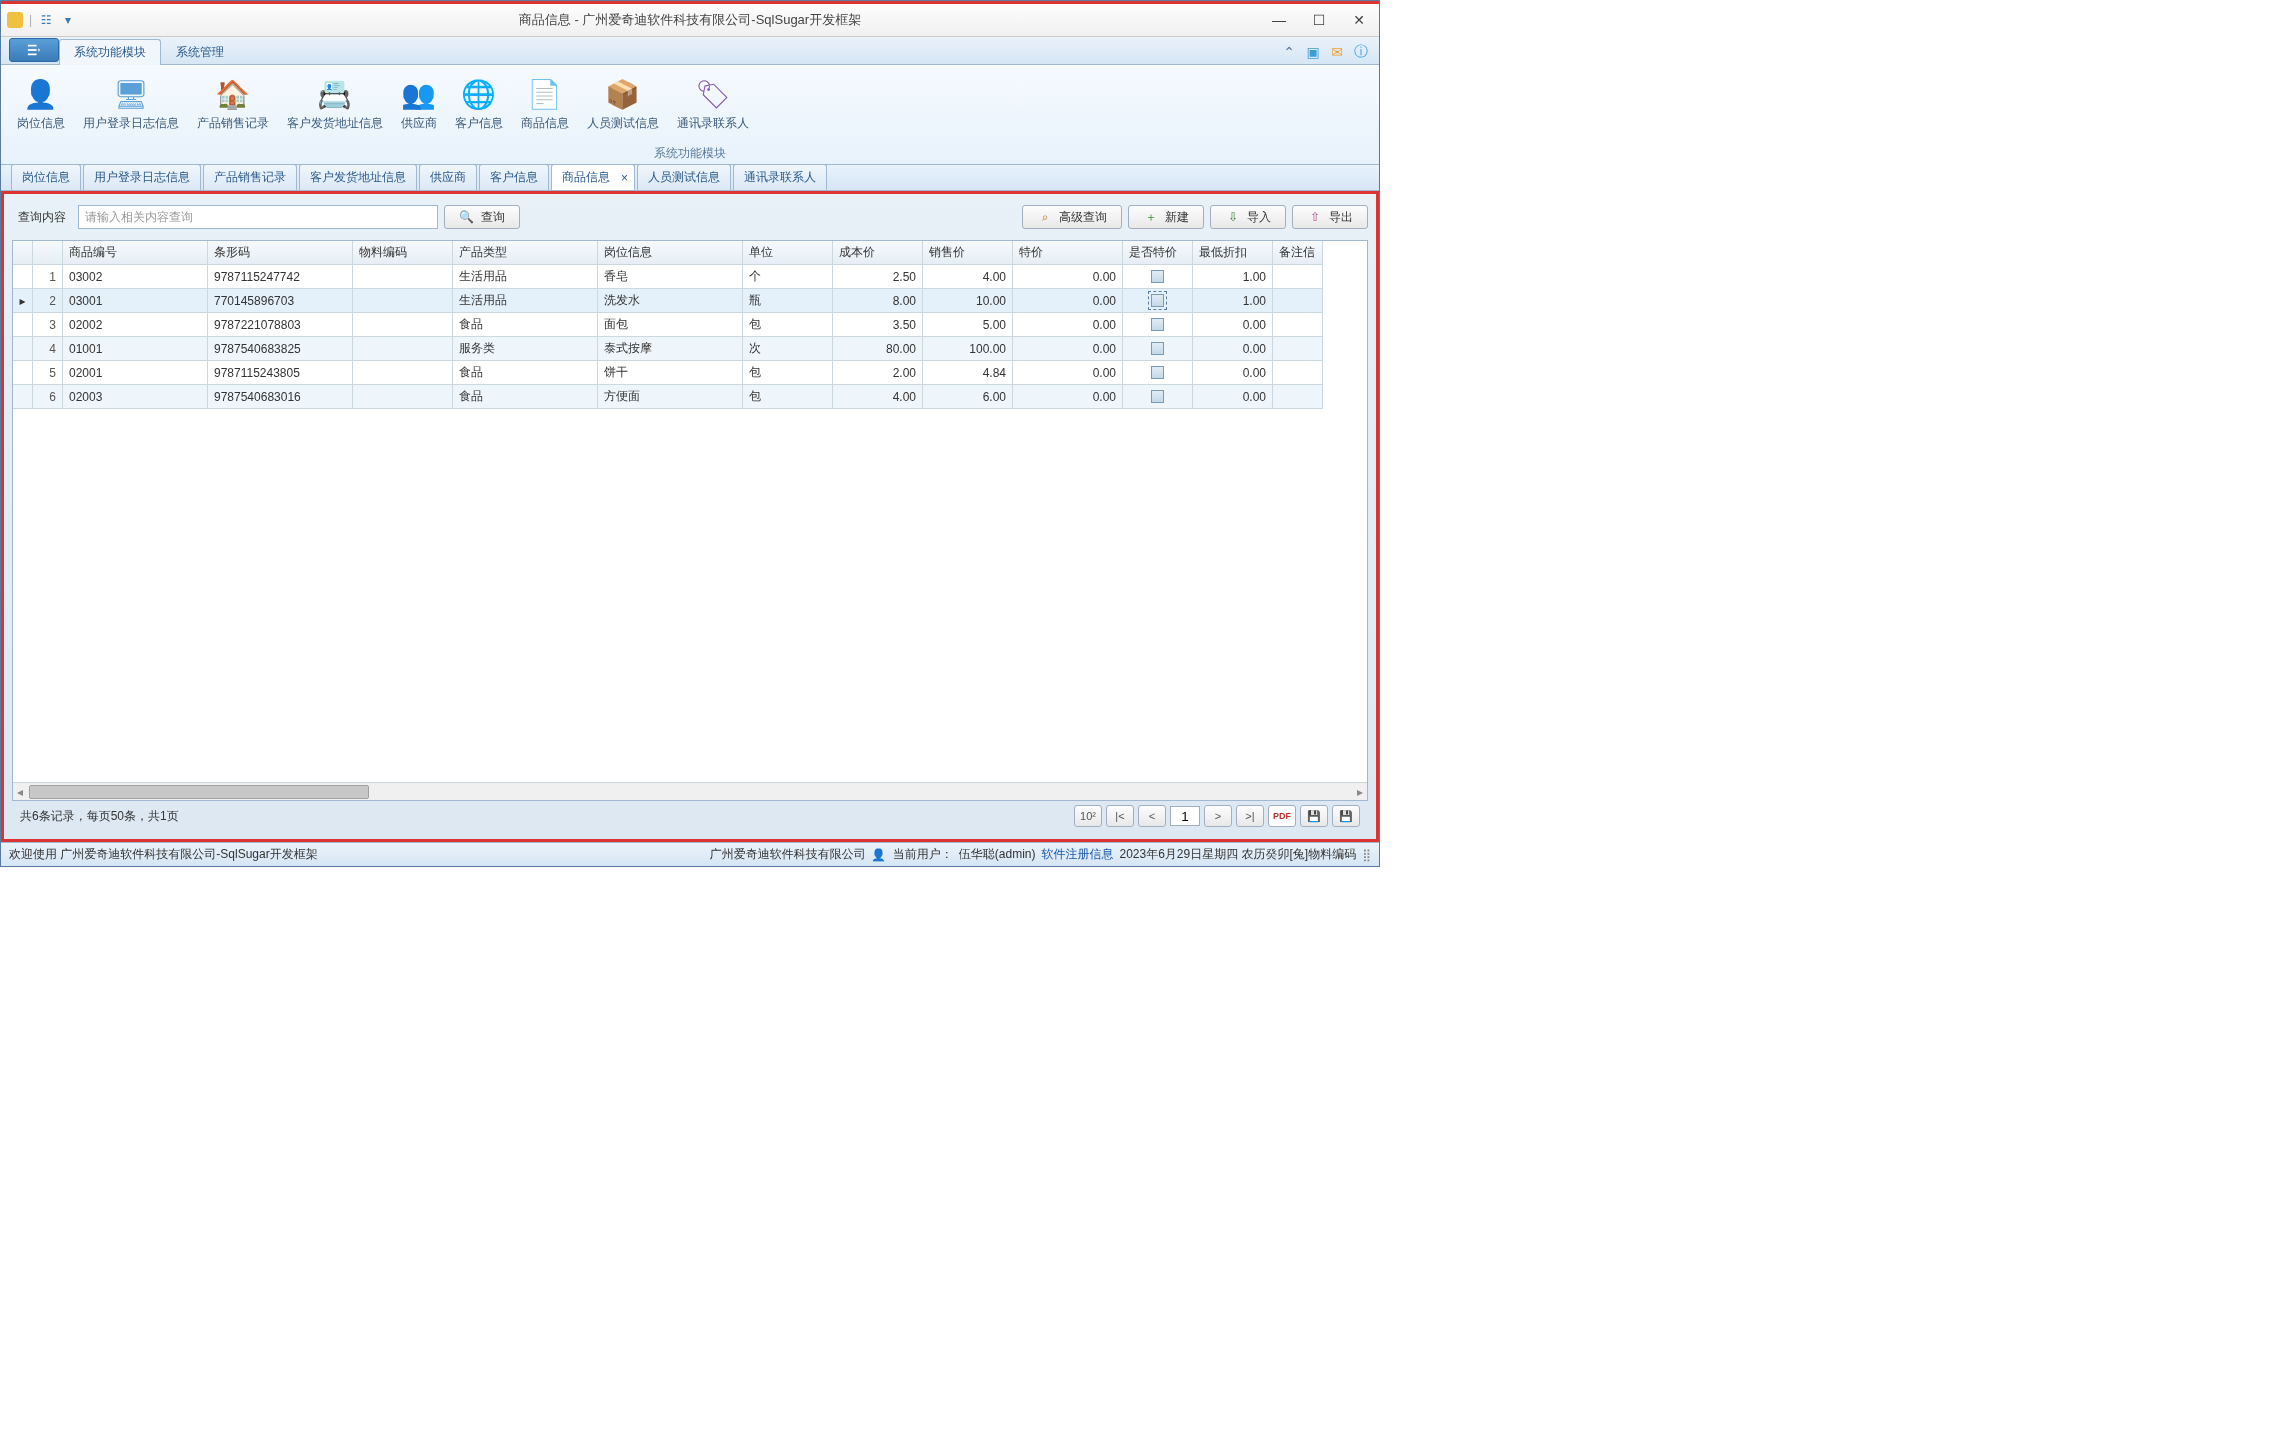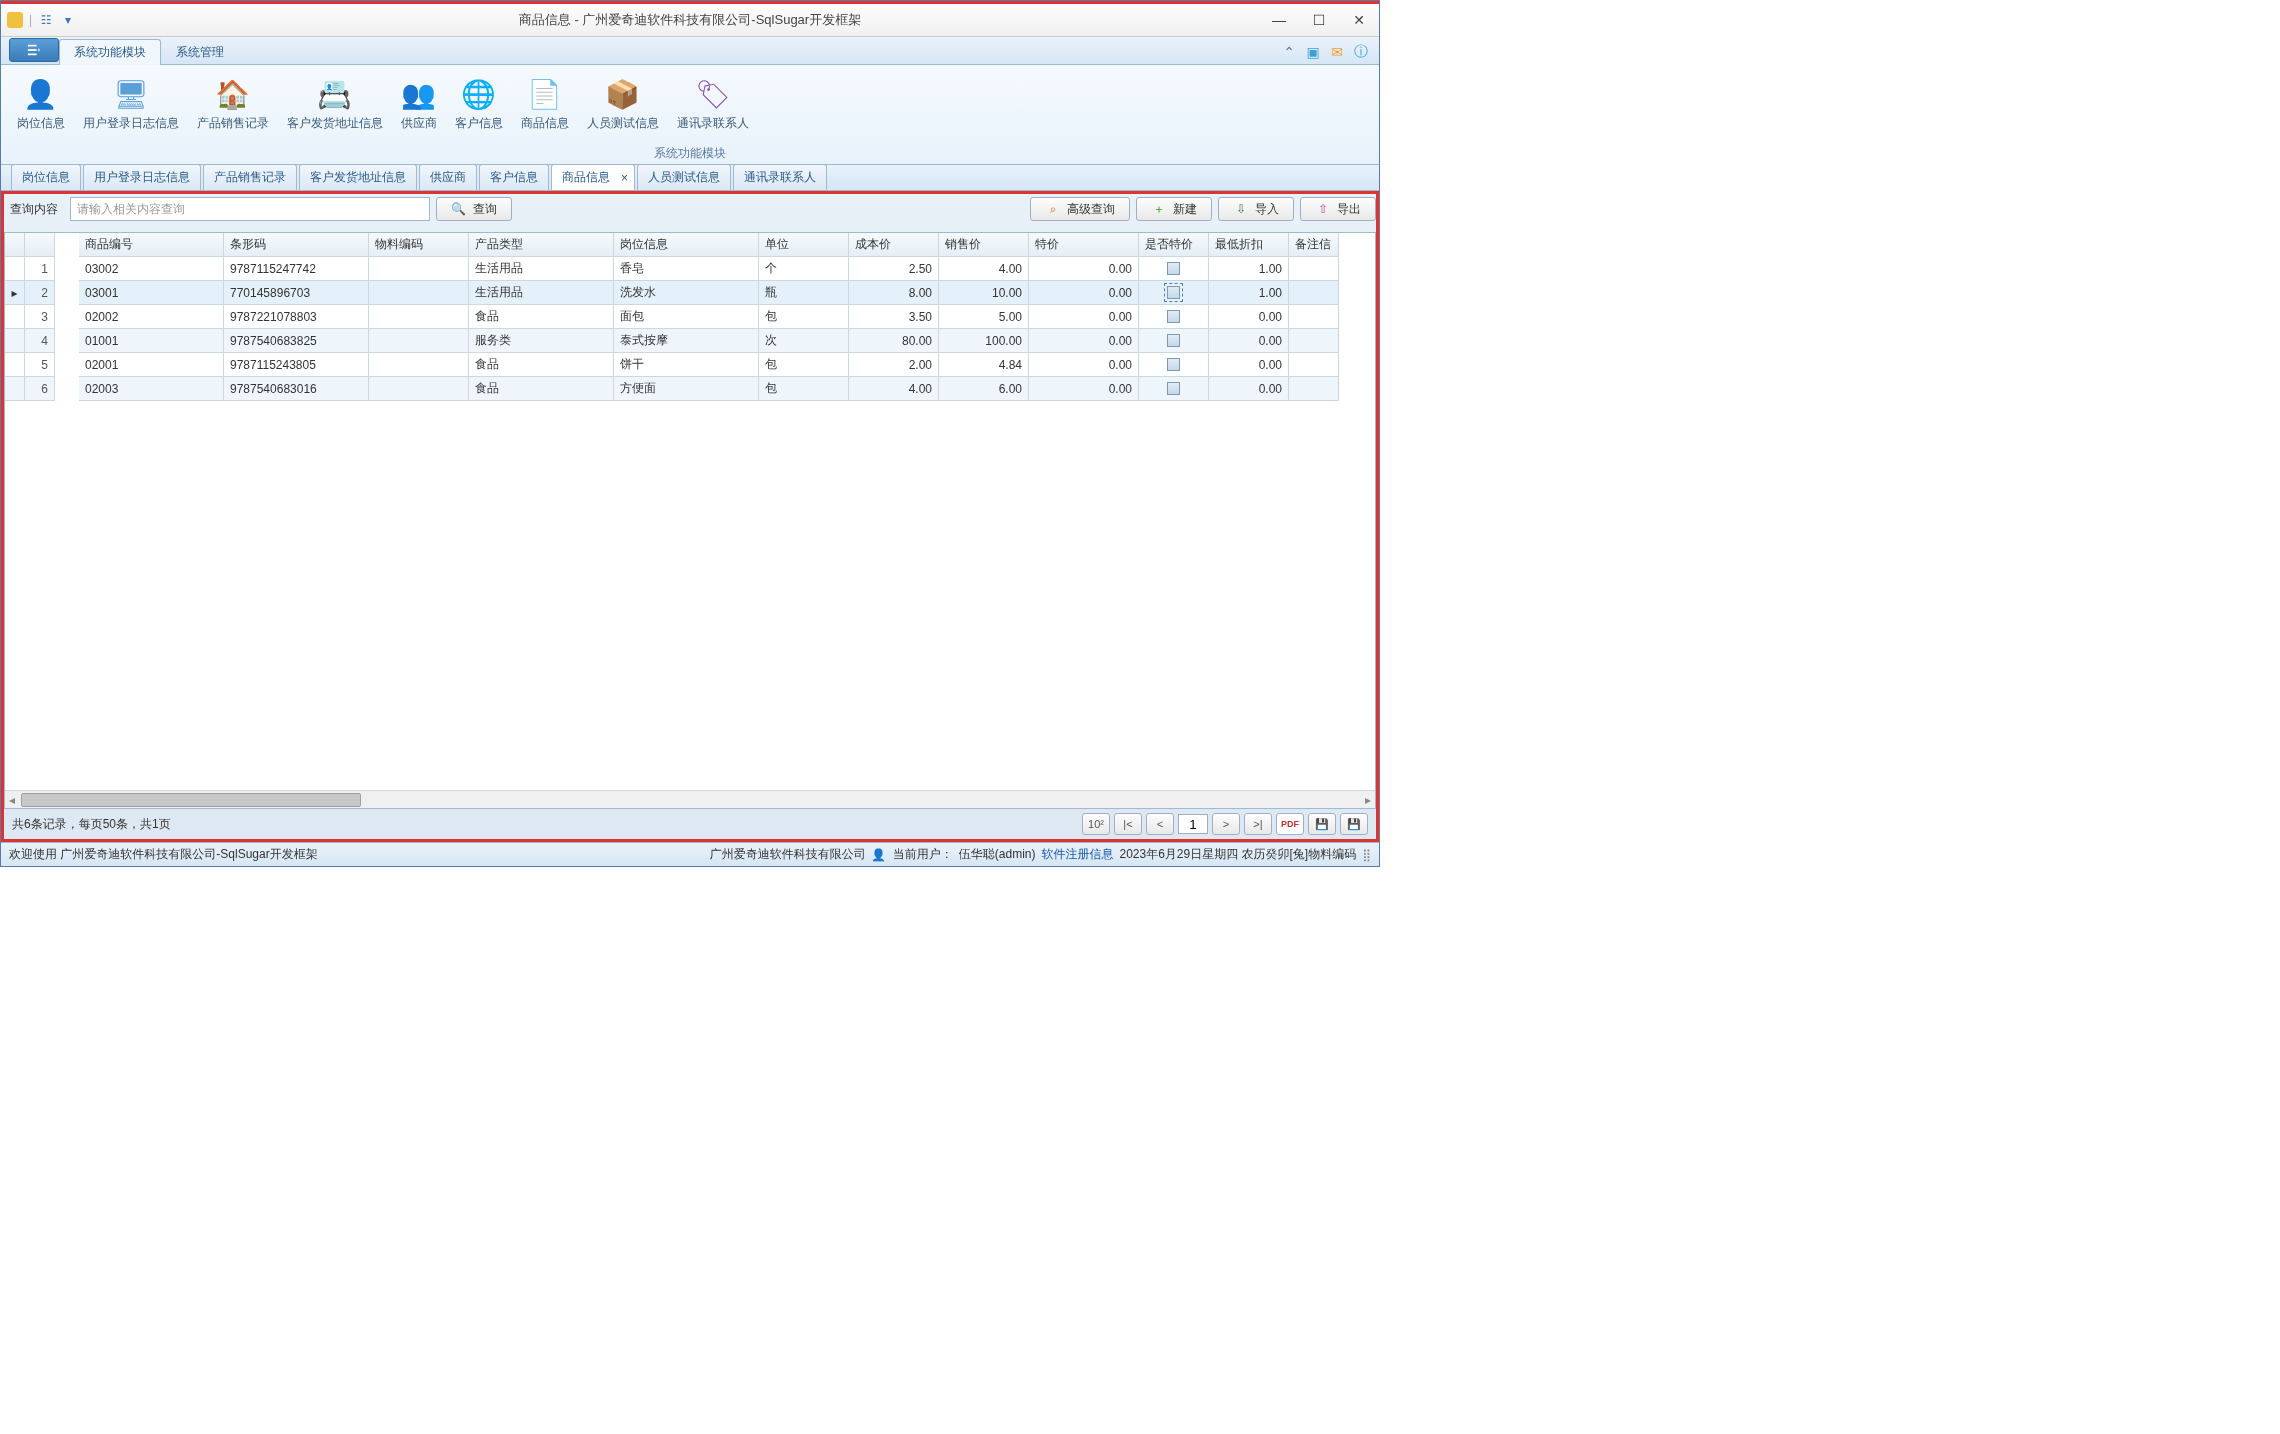--- a/index.html
+++ b/index.html
@@ -22,37 +22,37 @@
 .ribbon { height: 100px; background: linear-gradient(#f5faff,#e8f2fb); border-bottom: 1px solid #a0b8d0; display: flex; flex-direction: column; }
 .ribbon-items { flex: 1; display: flex; align-items: center; padding: 4px 8px; gap: 2px; }
 .ribbon-item { display: flex; flex-direction: column; align-items: center; justify-content: center; padding: 4px 8px; cursor: pointer; border-radius: 3px; }
 .ribbon-icon { width: 32px; height: 32px; margin-bottom: 4px; display: flex; align-items: center; justify-content: center; }
 .ribbon-label { font-size: 12px; color: #3a5a7a; }
 .ribbon-group-title { text-align: center; font-size: 12px; color: #5a7a9a; padding-bottom: 2px; }
 .doc-tabs { height: 26px; background: linear-gradient(#e8f2fb,#d6e6f5); border-bottom: 1px solid #a0b8d0; display: flex; align-items: flex-end; padding-left: 10px; padding-top: 4px; }
 .doc-tab { padding: 4px 10px; background: linear-gradient(#f0f6fc,#dae8f5); border: 1px solid #a0b8d0; border-bottom: none; border-radius: 3px 3px 0 0; margin-right: 2px; color: #2a5a8a; cursor: pointer; position: relative; font-size: 12px; white-space: nowrap; }
 .doc-tab.active { background: #fff; padding-right: 24px; }
 .doc-tab .close-x { position: absolute; right: 6px; top: 50%; transform: translateY(-50%); color: #2a5a8a; font-size: 12px; }
-.content-wrap { flex: 1; border: 3px solid #d33; background: linear-gradient(#e8f0f8,#dde8f3); display: flex; flex-direction: column; overflow: hidden; }
+.content-wrap { flex: 1; padding: 8px; border: 3px solid #d33; background: linear-gradient(#e8f0f8,#dde8f3); display: flex; flex-direction: column; overflow: hidden; }
 .query-bar { height: 30px; display: flex; align-items: center; gap: 6px; margin-bottom: 8px; }
 .query-label { padding: 0 6px; color: #333; }
 .query-input { flex: 0 0 360px; height: 24px; border: 1px solid #a0b8d0; background: #fff; padding: 0 6px; color: #888; display: flex; align-items: center; }
 .btn { height: 24px; padding: 0 14px; background: linear-gradient(#fdfdfd,#e8e8e8); border: 1px solid #a0b0c0; border-radius: 3px; display: flex; align-items: center; gap: 6px; cursor: pointer; color: #333; font-size: 12px; }
 .btn-icon { width: 16px; height: 16px; display: inline-flex; align-items: center; justify-content: center; }
 .spacer { flex: 1; }
 .grid-wrap { flex: 1; background: #fff; border: 1px solid #a0b8d0; display: flex; flex-direction: column; overflow: hidden; }
 .grid-header, .grid-row { display: flex; }
 .grid-header > div, .grid-row > div { border-right: 1px solid #ccd8e0; border-bottom: 1px solid #ccd8e0; padding: 4px 6px; overflow: hidden; white-space: nowrap; height: 24px; display: flex; align-items: center; }
 .grid-header > div { background: linear-gradient(#f5f9fc,#e6eef5); color: #333; font-weight: normal; }
 .grid-row > div { background: #fff; }
 .grid-row:nth-child(even) > div { background: #eef6fc; }
 .grid-row.sel > div { background: #e4f0fa; }
 .col-indicator { width: 20px; text-align: center; justify-content: center; }
 .col-rownum { width: 30px; text-align: right; justify-content: flex-end; color: #555; }
-.col-code { width: 145px; margin-left: 24px; }
+.col-code { width: 145px; }
 .col-barcode { width: 145px; }
 .col-material { width: 100px; }
 .col-type { width: 145px; }
 .col-name { width: 145px; }
 .col-unit { width: 90px; }
 .col-cost { width: 90px; justify-content: flex-end; }
 .col-sale { width: 90px; justify-content: flex-end; }
 .col-special { width: 110px; justify-content: flex-end; }
 .col-isspecial { width: 70px; justify-content: center; }
 .col-discount { width: 80px; justify-content: flex-end; }

